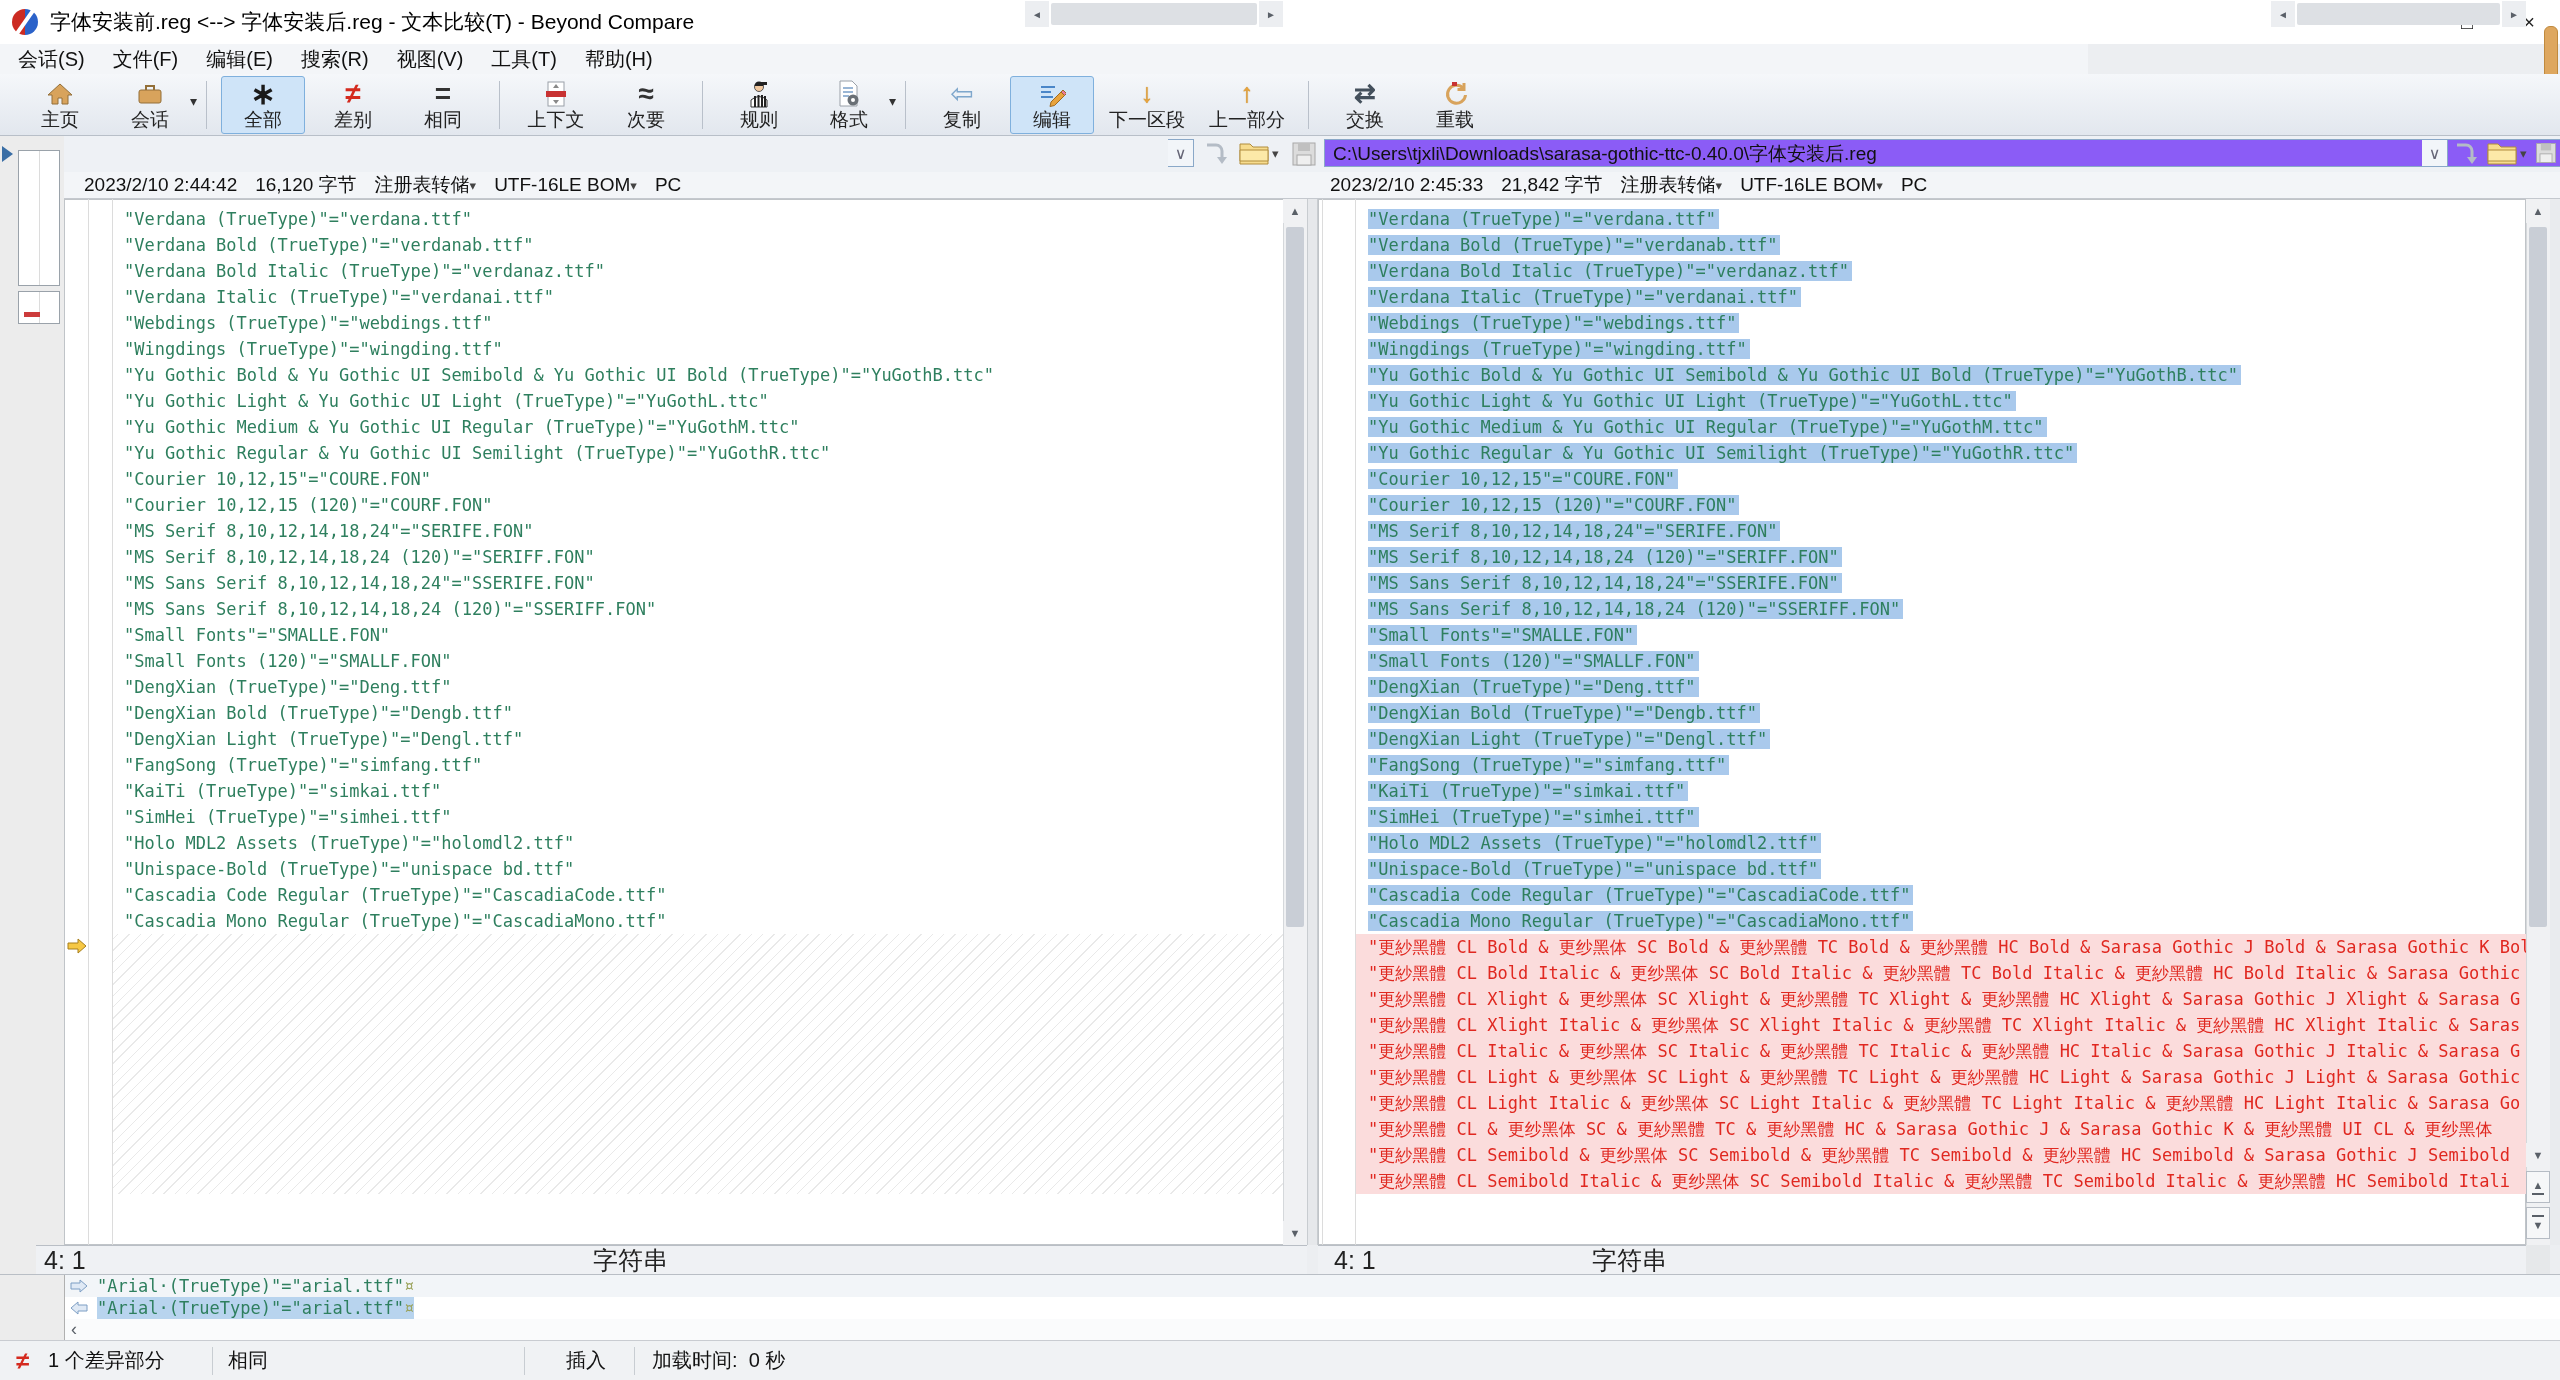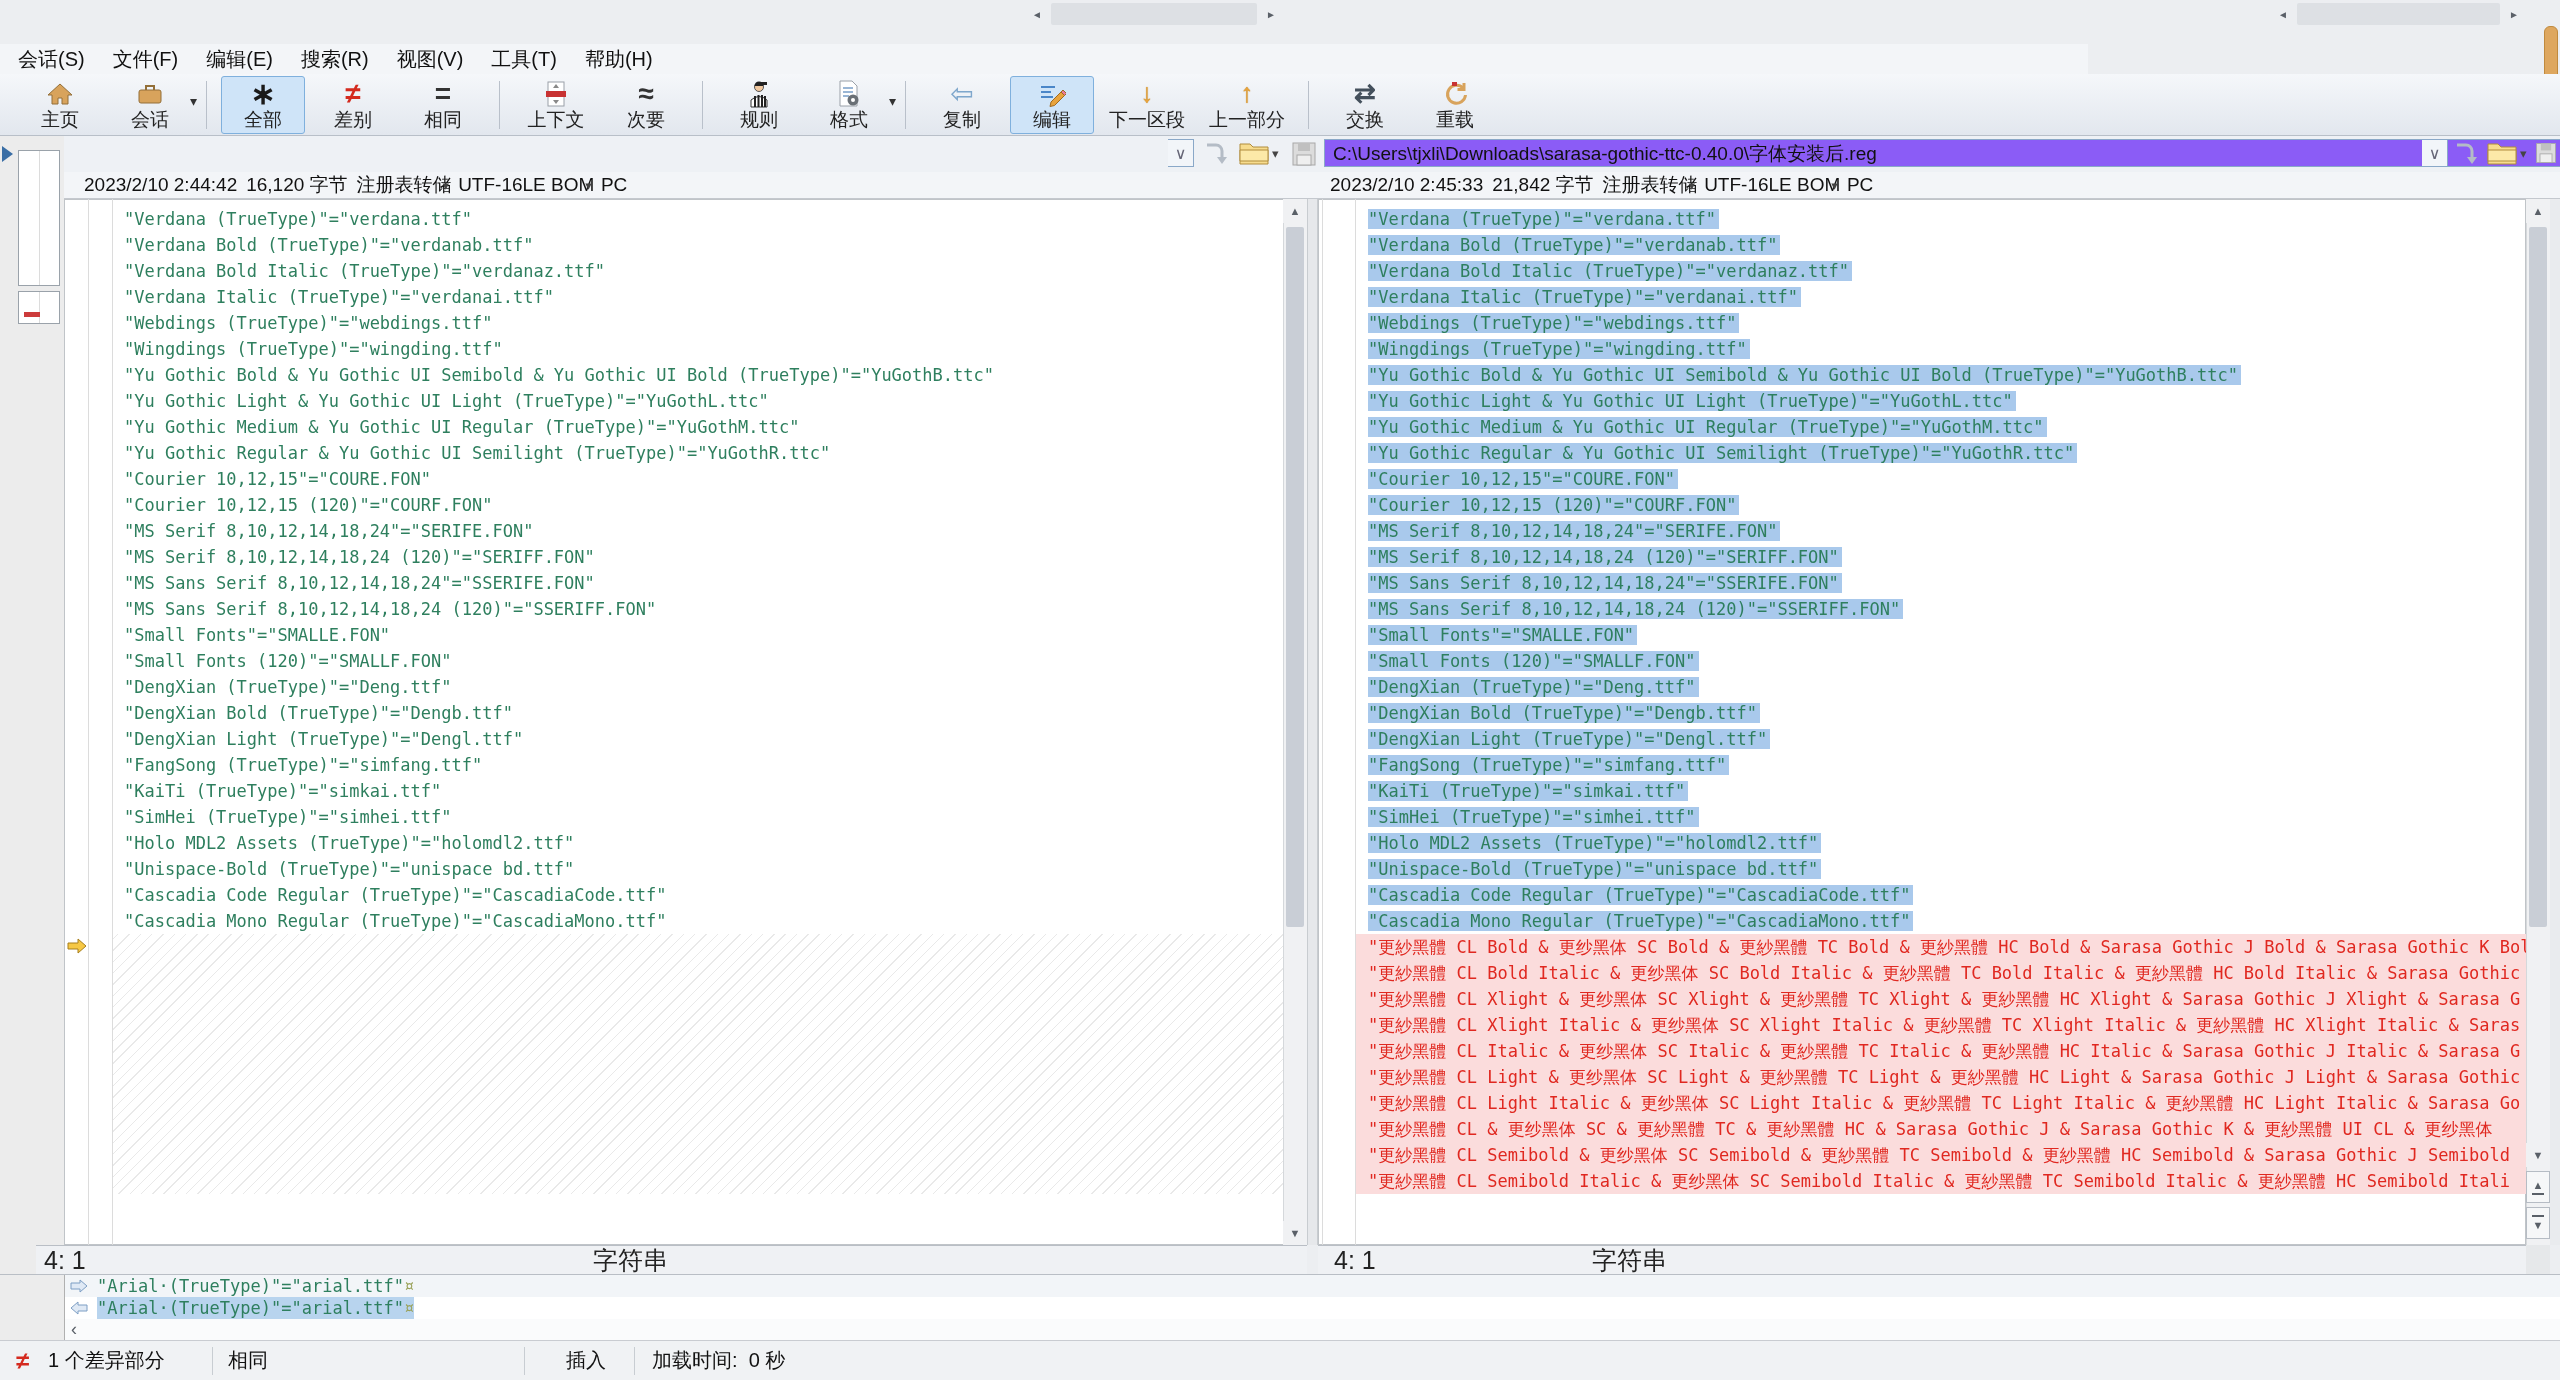--- a/index.html
+++ b/index.html
@@ -35,21 +35,21 @@
   .g-swap{font-size:26px;font-weight:bold;color:#44505c;}
   
   .pathrow{left:0;top:136px;width:2560px;height:36px;background:#eef1f5;}
   .path-field{position:absolute;top:3px;height:28px;border:1px solid #8aa8c8;background:#fff;
               font-size:19px;line-height:28px;padding-left:8px;white-space:pre;overflow:hidden;box-sizing:border-box;}
   .path-combo{position:absolute;top:3px;width:26px;height:28px;border:1px solid #8aa8c8;border-left:none;
               background:#f2f5f9;display:flex;align-items:center;justify-content:center;font-size:16px;color:#667;box-sizing:border-box;}
   .path-ic{position:absolute;top:4px;display:flex;align-items:center;justify-content:center;}
   
   .inforow{left:0;top:172px;width:2560px;height:27px;background:#f3f5f8;border-bottom:1px solid #c4c8ce;box-sizing:border-box;}
-  .info-group{position:absolute;top:0;height:26px;display:flex;align-items:center;gap:9px;font-size:19px;color:#111;white-space:nowrap;}
+  .info-group{position:absolute;top:0;height:26px;display:flex;align-items:center;gap:18px;font-size:19px;color:#111;white-space:nowrap;}
   .info-caret{font-size:13px;color:#444;margin-left:-18px;}
   
   .workspace{left:0;top:199px;width:2560px;height:1046px;background:#e9ebee;}
   .sidebar{left:0;top:136px;width:64px;height:1204px;background:#ececec;}
   .pos-marker{left:2px;top:146px;width:0;height:0;border-top:8px solid transparent;border-bottom:8px solid transparent;border-left:11px solid #3a6ea5;}
   .thumb{position:absolute;left:18px;width:42px;background:#fff;border:1px solid #9aa2aa;box-sizing:border-box;}
   .thumb-mid{position:absolute;left:50%;top:0;bottom:0;width:1px;background:#dcdcdc;}
   .thumb-dash{position:absolute;left:24px;top:312px;width:16px;height:5px;background:#cc3b3b;}
   .pane{background:#fff;border:1px solid #c0c4c8;box-sizing:border-box;}
   .gutline{position:absolute;top:199px;width:1px;height:1046px;background:#dcdcdc;}
@@ -84,20 +84,33 @@
   .statusbar{left:0;top:1340px;width:2560px;height:40px;background:#f0f2f4;border-top:1px solid #c9ccd1;box-sizing:border-box;font-size:20px;}
   .statusbar span{position:absolute;top:0;line-height:39px;white-space:pre;}
   .ssep{position:absolute;top:6px;width:1px;height:28px;background:#c8cdd2;}
   .s-neq{color:#d42a1e;font-weight:bold;font-size:24px;}
 </style>
 </head>
 <body>
 
 <div id="root">
 
+  <div class="abs titlebar">
+    <svg class="abs" style="left:10px;top:7px" width="30" height="30" viewBox="0 0 30 30">
+      <path d="M15 2 a13 13 0 0 0 0 26 Z" fill="#cc2b22"></path>
+      <path d="M15 2 a13 13 0 0 1 0 26 Z" fill="#2b62c9"></path>
+      <rect x="13" y="-2" width="4" height="34" fill="#fff" transform="rotate(35 15 15)"></rect>
+    </svg>
+    <div class="abs title-text">字体安装前.reg &lt;--&gt; 字体安装后.reg - 文本比较(T) - Beyond Compare</div>
+    <div class="abs win-controls">
+      <div class="win-btn">—</div>
+      <div class="win-btn">□</div>
+      <div class="win-btn">×</div>
+    </div>
+  </div>
   <div class="abs edge-marker"></div>
 
   <div class="abs menubar">
 
   <div class="menu-item">会话(S)</div>
       <div class="menu-item">文件(F)</div>
       <div class="menu-item">编辑(E)</div>
       <div class="menu-item">搜索(R)</div>
       <div class="menu-item">视图(V)</div>
       <div class="menu-item">工具(T)</div>

